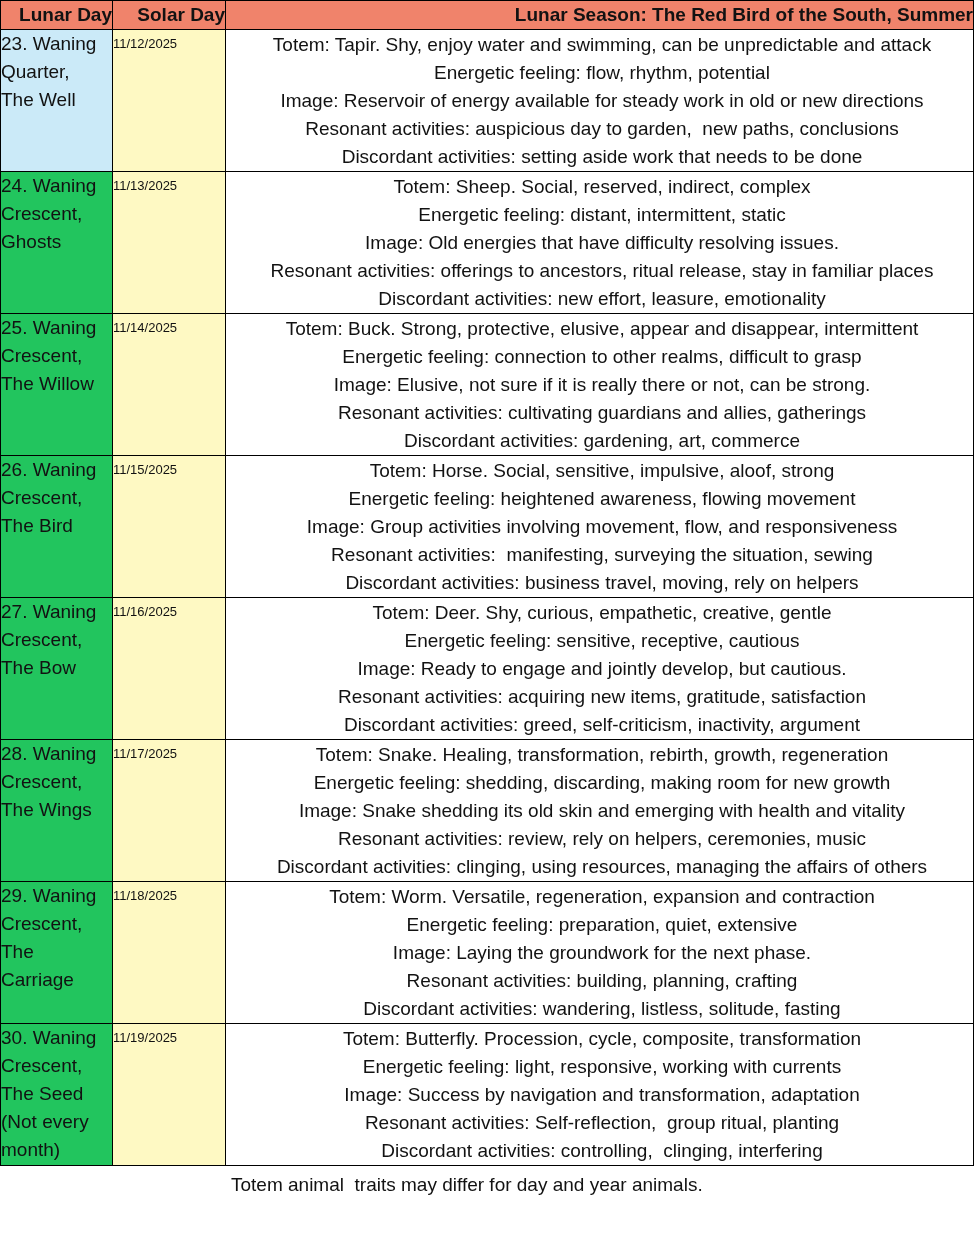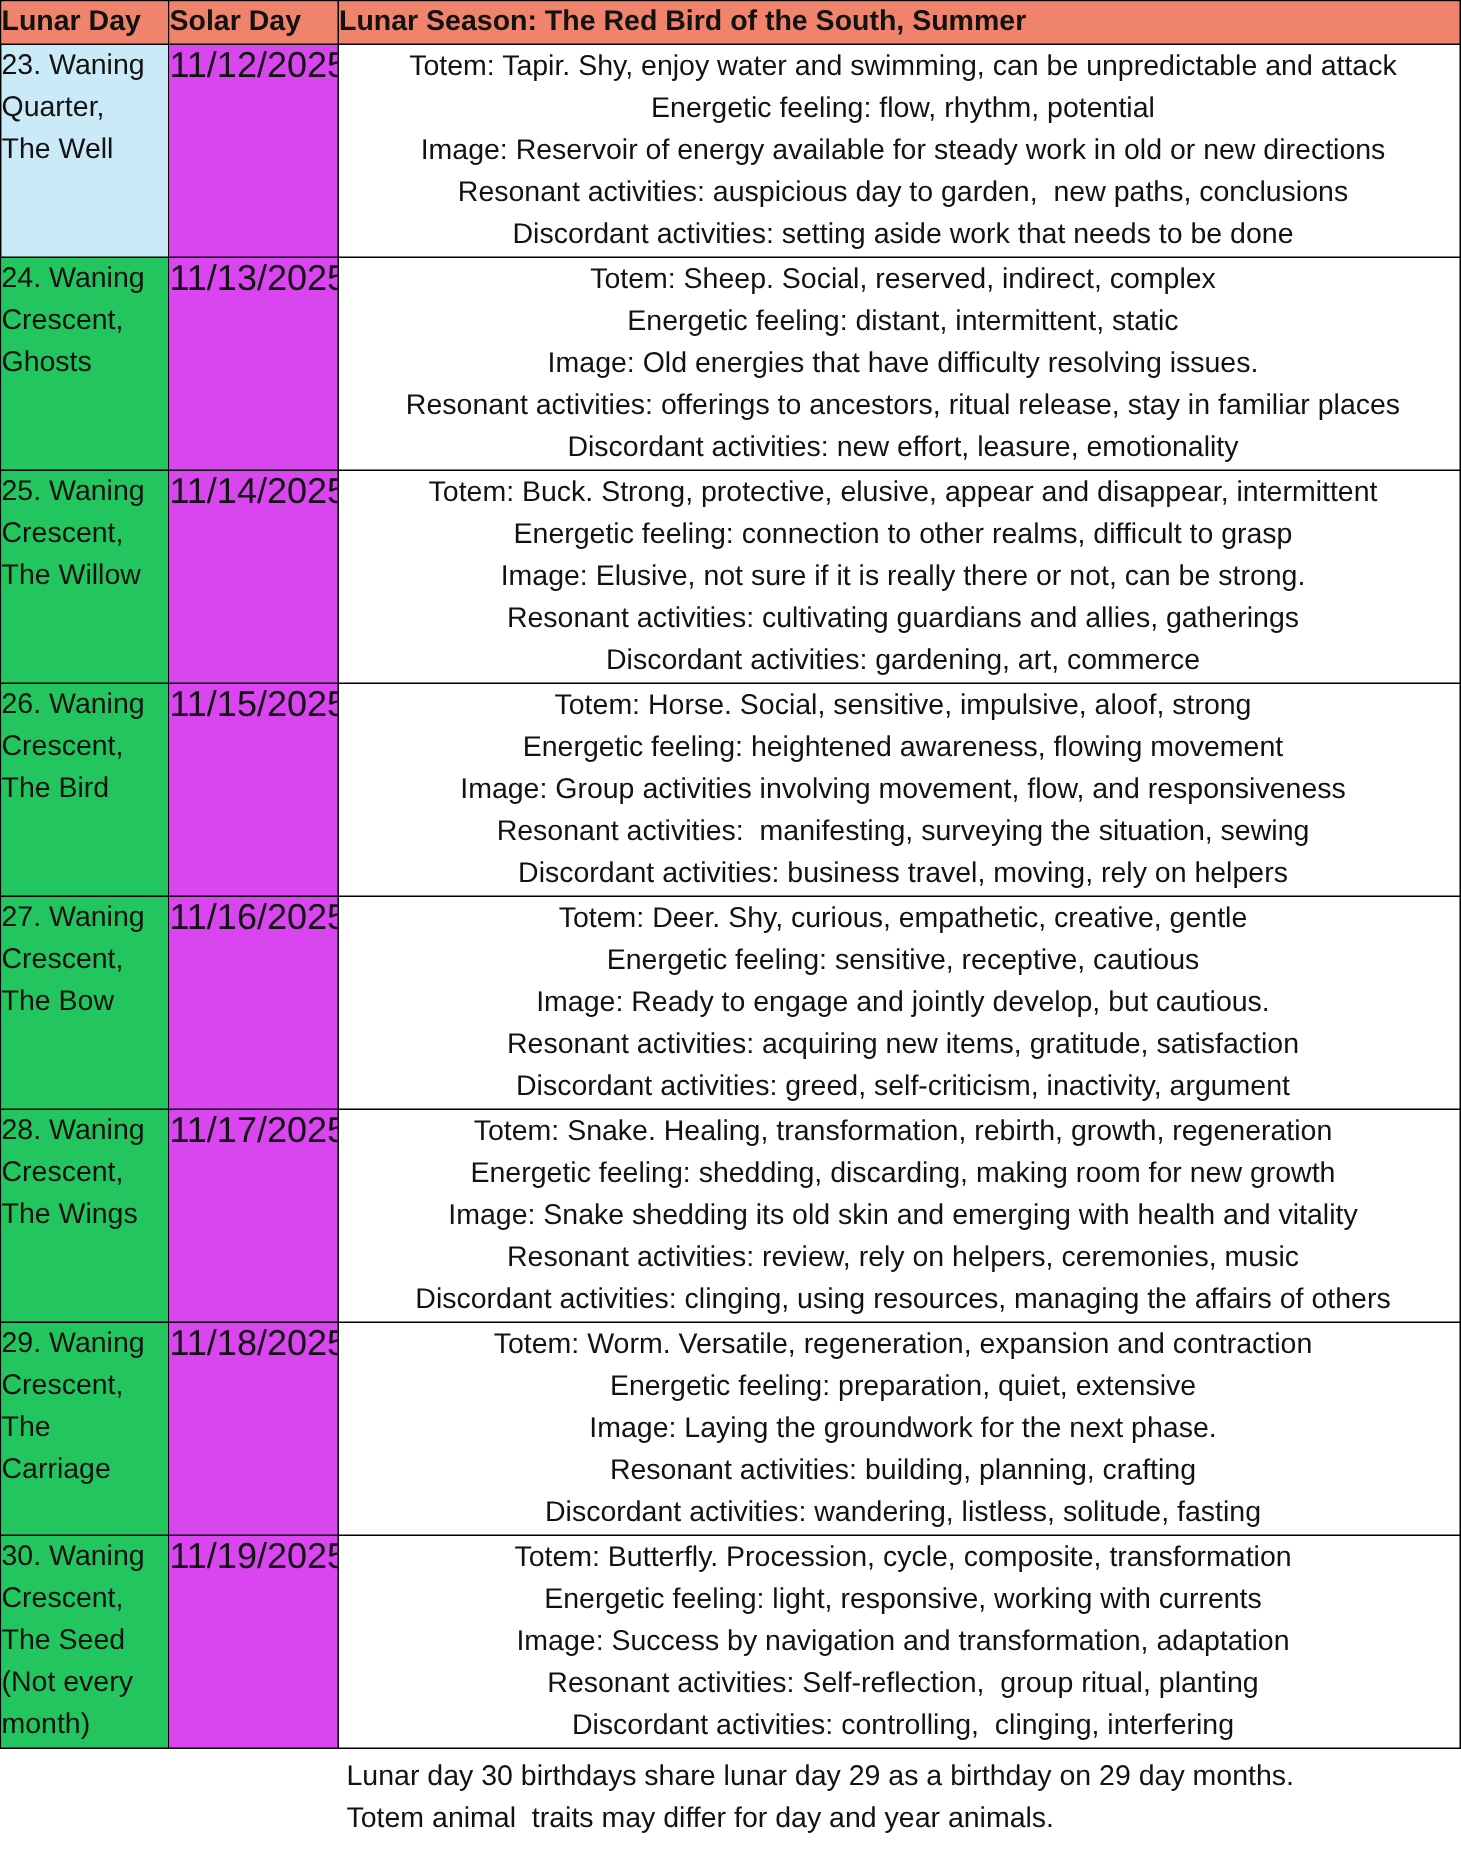--- a/index.html
+++ b/index.html
@@ -27,37 +27,37 @@
     border: 1px solid #000000;
     padding: 0;
     vertical-align: top;
     overflow: hidden;
   }
   th.hdr {
     height: 28px;
     background: var(--header-bg, #F0836B);
     font-size: 19px;
     font-weight: bold;
-    text-align: left;
+    text-align: right;
     vertical-align: middle;
     line-height: 28px;
   }
   td.lunar {
     font-size: 19px;
     line-height: 28px;
     padding: 1px 2px 0 5px;
     white-space: pre-line;
     background: #22c55e;
   }
   td.lunar.highlight { background: var(--highlight-bg, #CBEAF8); }
   td.solar {
-    font-size: 24px;
+    font-size: 13px;
     line-height: 28px;
     padding: 1px 2px 0 8px;
-    background: #d946ef;
+    background: #fef9c3;
   }
   td.details {
     background: #ffffff;
   }
   tr.body-row { height: 139px; margin-left: 34px; }
   .detail-line {
     height: 28px;
     line-height: 28px;
     font-size: 19px;
     padding-left: 5px;
@@ -221,16 +221,15 @@
         <div class="detail-line">Image: Success by navigation and transformation, adaptation</div>
         <div class="detail-line">Resonant activities: Self-reflection,  group ritual, planting</div>
         <div class="detail-line">Discordant activities: controlling,  clinging, interfering</div>
       </div>
     </td>
   </tr>
 </tbody>
   </table>
 
   <div class="footnotes">
-    <div class="footnote-line">Lunar day 30 birthdays share lunar day 29 as a birthday on 29 day months.</div>
     <div class="footnote-line">Totem animal  traits may differ for day and year animals.</div>
   </div>
 </div>
 
 </body></html>

